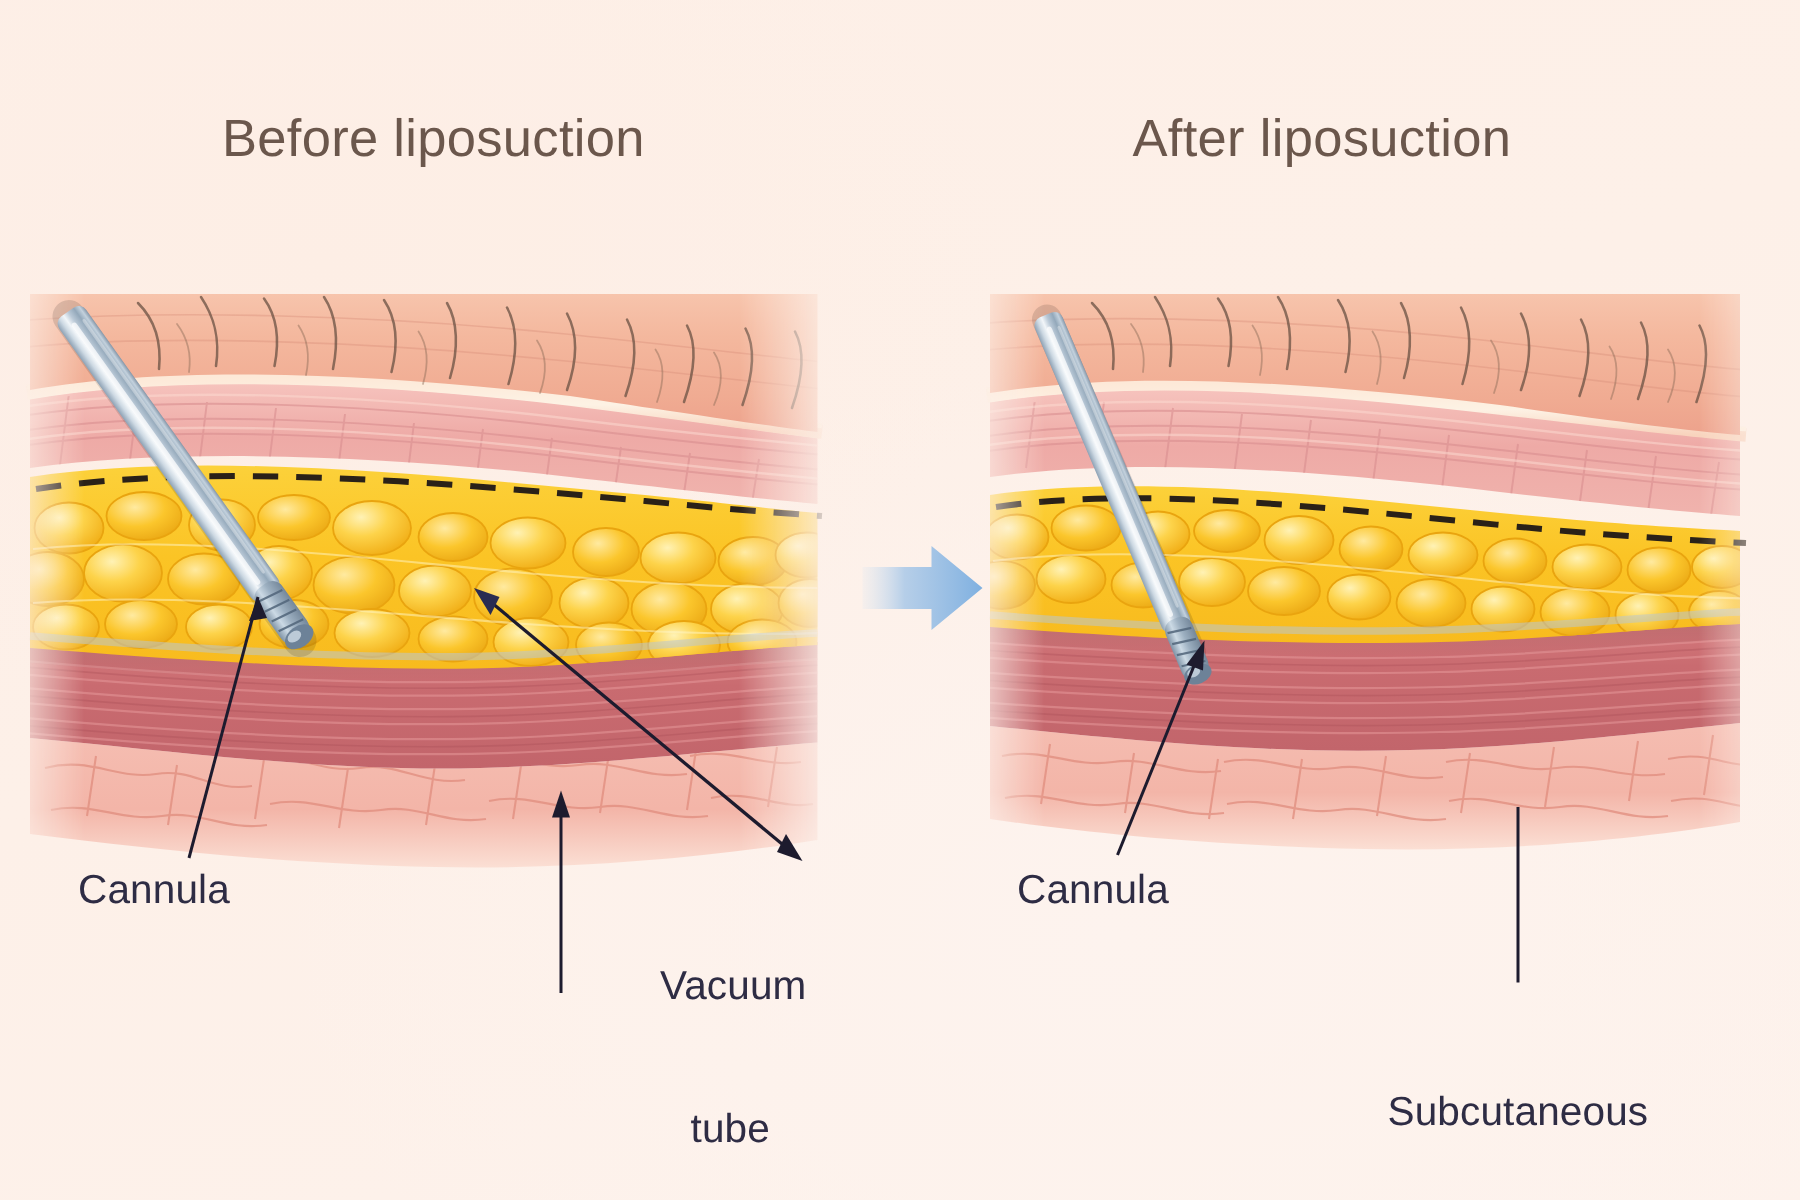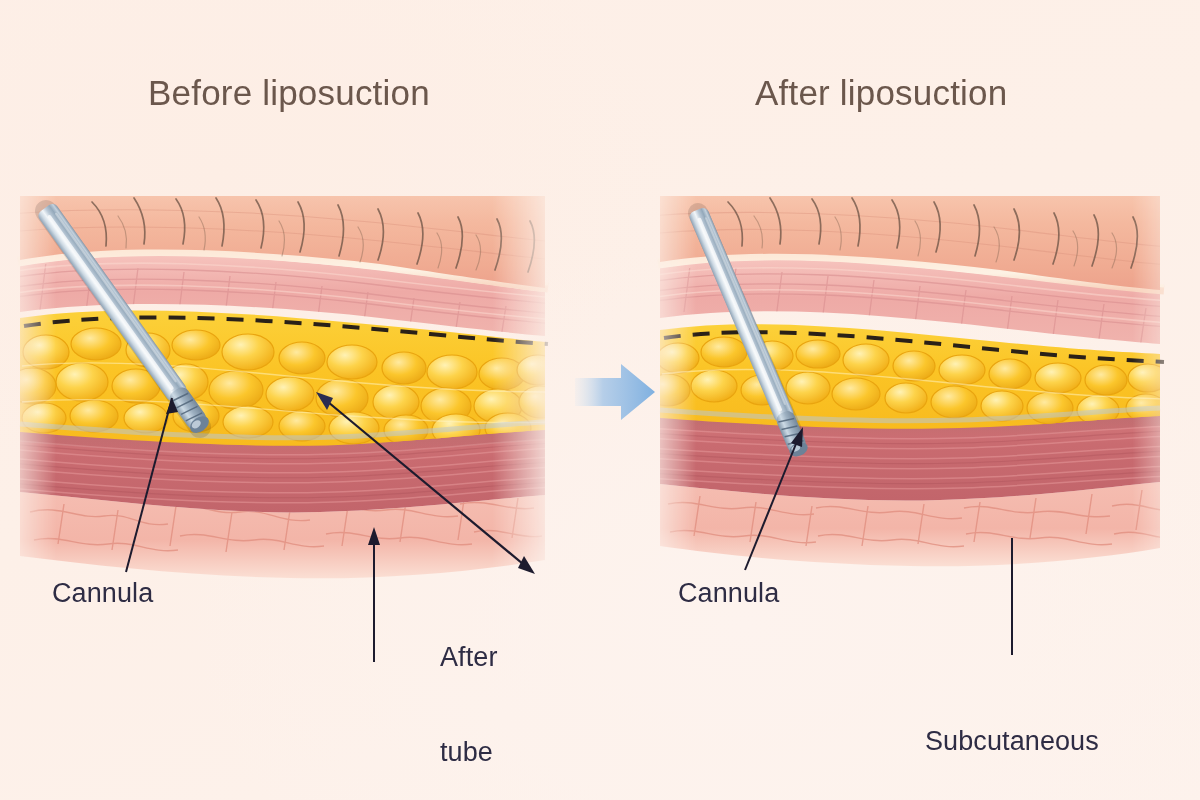--- a/index.html
+++ b/index.html
@@ -541,22 +541,22 @@
     </g>
   </svg>
 
   <div class="title title-left">Before liposuction</div>
 
   <div class="title title-right">After liposuction</div>
 
   <div class="label lbl-cannula-l">Cannula</div>
 
   <div class="label lbl-vacuum">
-    <div>After</div>
-    <div style="text-align:left;padding-right:4px">tube</div>
+    <div>Vacuum</div>
+    <div style="text-align:center;padding-right:4px">tube</div>
   </div>
 
 
   <div class="label lbl-cannula-r">Cannula</div>
 
   <div class="label lbl-subfat-r">
     <div>Subcutaneous</div>
     
   </div>
 

